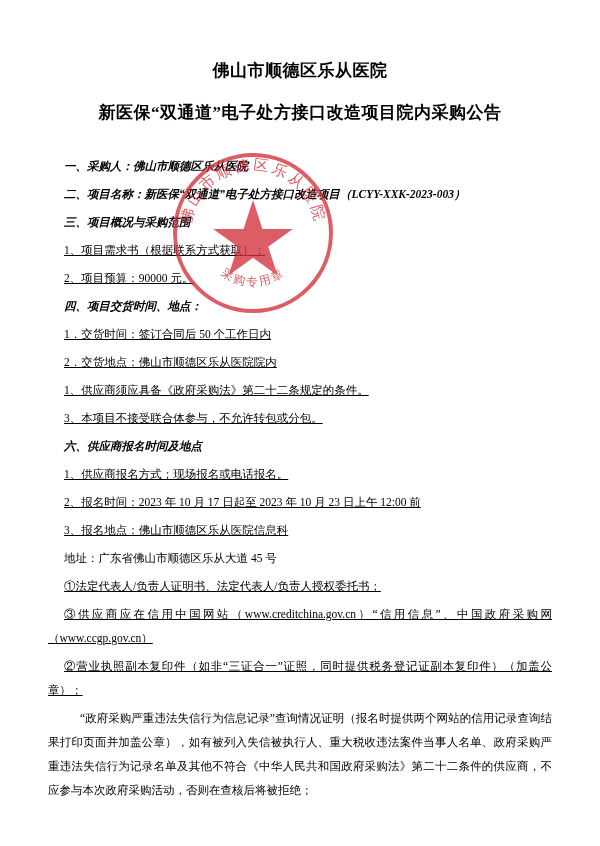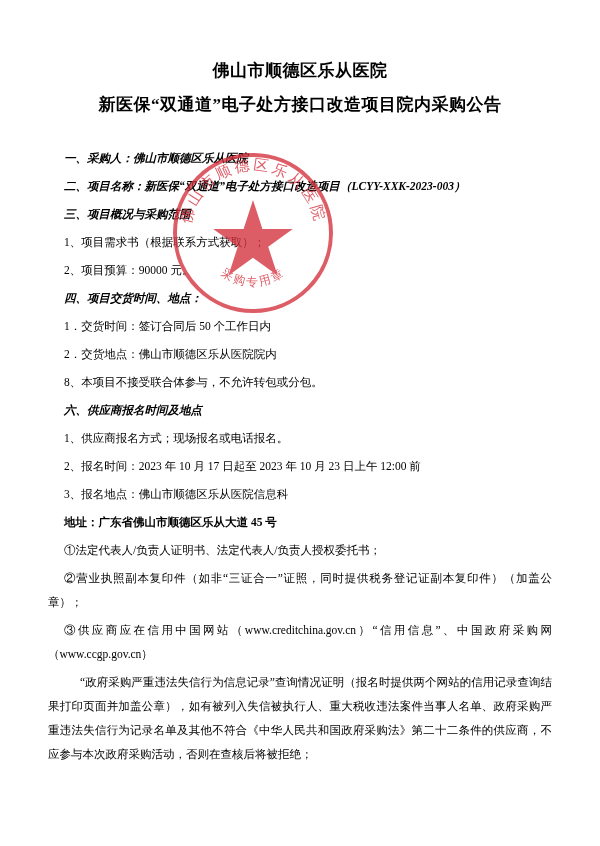--- a/index.html
+++ b/index.html
@@ -27,44 +27,44 @@
   .doc-title {
     text-align: center;
     font-size: 17px;
     font-weight: bold;
     line-height: 30px;
     letter-spacing: 0.5px;
     color: #000;
   }
   .doc-title .line2 {
     display: block;
-    margin-top: 4px;
+    margin-top: 12px;
   }
   .body-block {
     margin-top: 26px;
   }
   .p {
     font-size: 11.5px;
     line-height: 24px;
     color: #000;
     margin: 0 0 4px 0;
     text-align: justify;
   }
   .p.sec {
     font-weight: bold;
     margin-bottom: 4px;
     text-indent: 16px;
     font-style: italic;
   }
   .p.item {
     text-indent: 16px;
+    text-decoration: underline;
   }
   .p.plain {
     text-indent: 16px;
-    font-weight: bold;
   }
   .p.cont {
     text-indent: 32px;
   }
 
   
   .seal {
     position: absolute;
     left: 168px;
     top: 148px;
@@ -104,25 +104,26 @@
 
     <div class="body-block">
       <p class="p sec">一、采购人：佛山市顺德区乐从医院</p>
       <p class="p sec">二、项目名称：新医保“双通道”电子处方接口改造项目（LCYY-XXK-2023-003）</p>
       <p class="p sec">三、项目概况与采购范围</p>
       <p class="p item">1、项目需求书（根据联系方式获取）；</p>
       <p class="p item">2、项目预算：90000 元。</p>
       <p class="p sec">四、项目交货时间、地点：</p>
       <p class="p item">1．交货时间：签订合同后 50 个工作日内</p>
       <p class="p item">2．交货地点：佛山市顺德区乐从医院院内</p>
-      <p class="p item">8、本项目不接受联合体参与，不允许转包或分包。</p>
+      <p class="p item">1、供应商须应具备《政府采购法》第二十二条规定的条件。</p>
+      <p class="p item">3、本项目不接受联合体参与，不允许转包或分包。</p>
       <p class="p sec">六、供应商报名时间及地点</p>
       <p class="p item">1、供应商报名方式；现场报名或电话报名。</p>
       <p class="p item">2、报名时间：2023 年 10 月 17 日起至 2023 年 10 月 23 日上午 12:00 前</p>
       <p class="p item">3、报名地点：佛山市顺德区乐从医院信息科</p>
       <p class="p plain">地址：广东省佛山市顺德区乐从大道 45 号</p>
       <p class="p item">①法定代表人/负责人证明书、法定代表人/负责人授权委托书；</p>
+      <p class="p item">③供应商应在信用中国网站（www.creditchina.gov.cn）“信用信息”、中国政府采购网（www.ccgp.gov.cn）</p>
       <p class="p item">②营业执照副本复印件（如非“三证合一”证照，同时提供税务登记证副本复印件）（加盖公章）；</p>
-      <p class="p item">③供应商应在信用中国网站（www.creditchina.gov.cn）“信用信息”、中国政府采购网（www.ccgp.gov.cn）</p>
       <p class="p cont">“政府采购严重违法失信行为信息记录”查询情况证明（报名时提供两个网站的信用记录查询结果打印页面并加盖公章），如有被列入失信被执行人、重大税收违法案件当事人名单、政府采购严重违法失信行为记录名单及其他不符合《中华人民共和国政府采购法》第二十二条件的供应商，不应参与本次政府采购活动，否则在查核后将被拒绝；</p>
     </div>
   </div>
 </div>
 
 </body></html>

